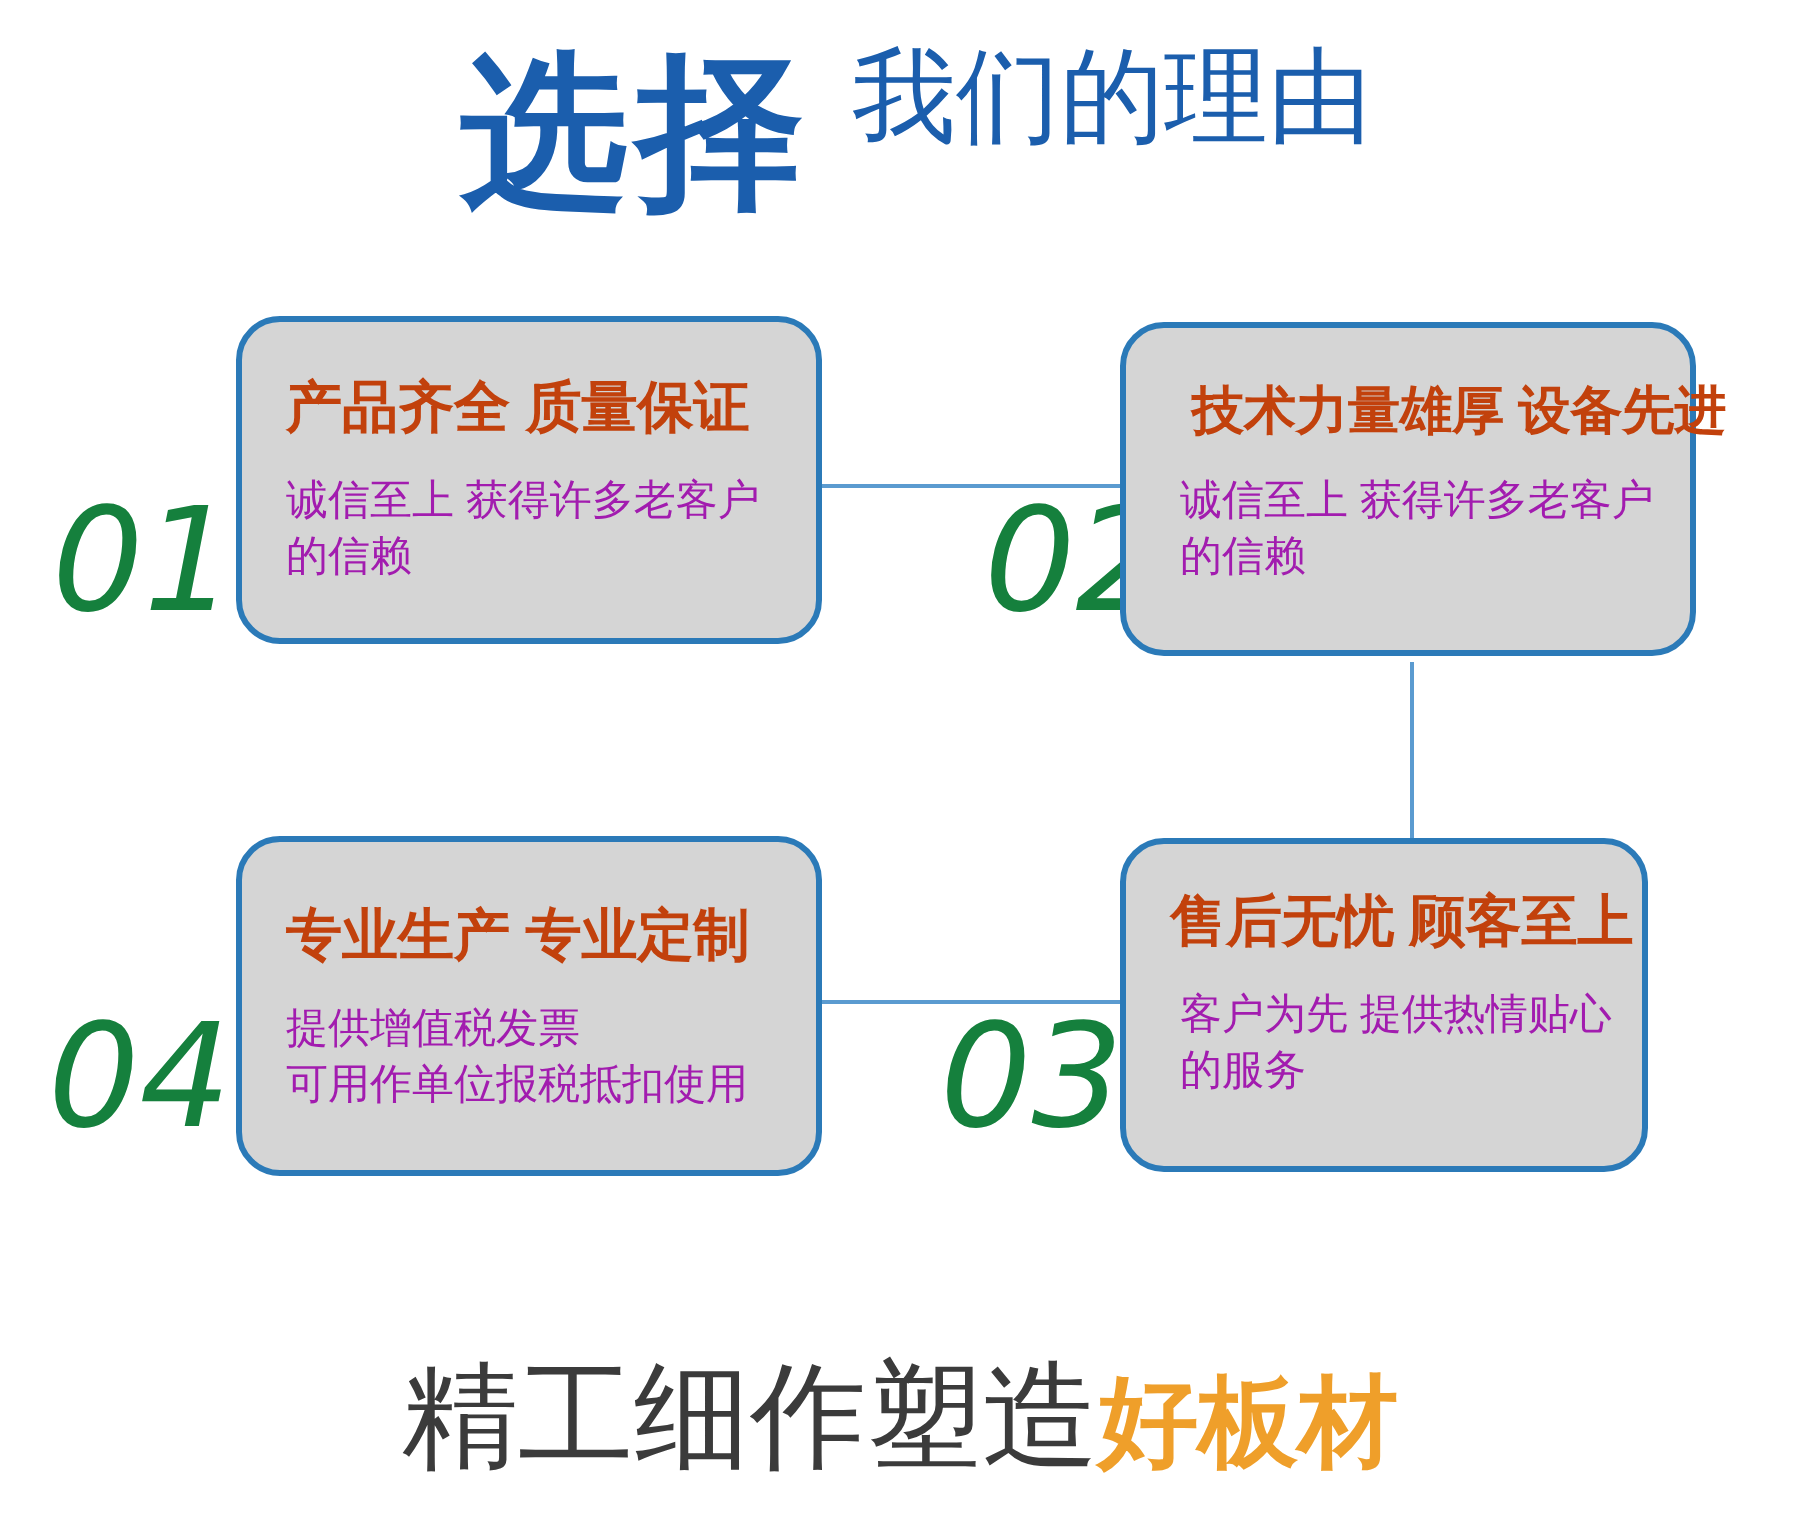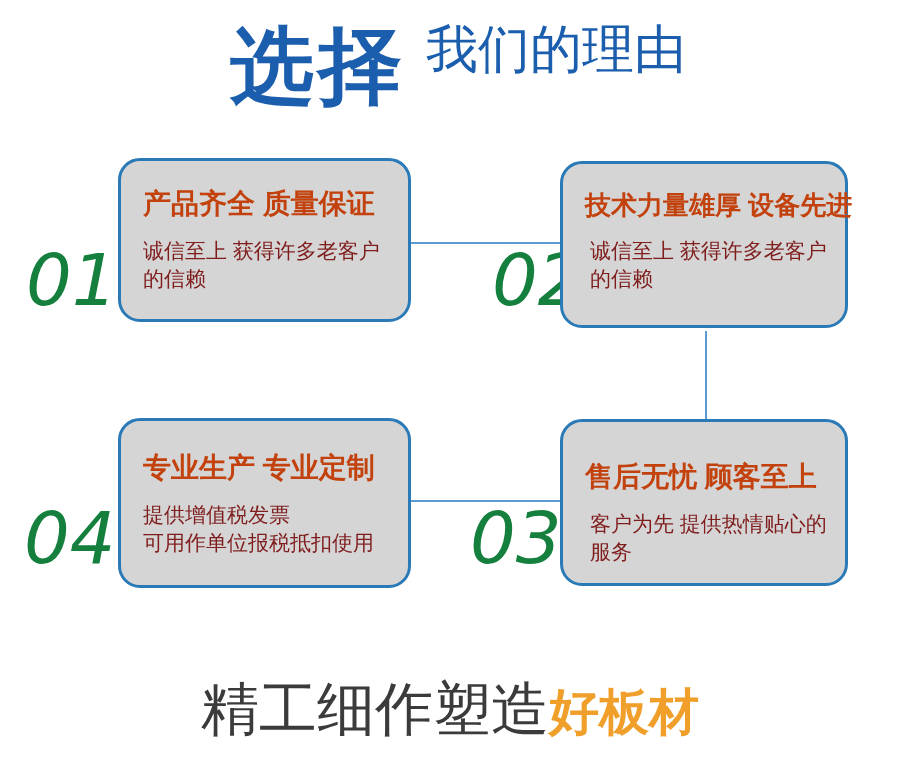--- a/index.html
+++ b/index.html
@@ -46,36 +46,36 @@
   .card {
     position: absolute;
     background: #d5d5d5;
     border: 3px solid #2b7ab8;
     border-radius: 22px;
     box-sizing: border-box;
     padding: 26px 14px 0 22px;
   }
   .card-01 { left: 118px; top: 158px; width: 293px; height: 164px; }
   .card-02 { left: 560px; top: 161px; width: 288px; height: 167px; }
-  .card-03 { left: 560px; top: 419px; width: 288px; height: 167px; padding-top: 38px; }
+  .card-03 { left: 560px; top: 419px; width: 264px; height: 167px; padding-top: 22px; }
   .card-04 { left: 118px; top: 418px; width: 293px; height: 170px; padding-top: 30px; }
 
   .card-title {
     font-size: 28px;
     font-weight: 700;
     color: #c2410c;
     line-height: 1.2;
     white-space: nowrap;
     margin: 0 0 16px 0;
   }
-  .card-02 .card-title { font-size: 26px; }
+  .card-02 .card-title { font-size: 26px; margin-left: 11px; }
   .card-desc {
     font-size: 21px;
     font-weight: 400;
-    color: #7f1d1d;
+    color: #a21caf;
     line-height: 28px;
     white-space: pre-line;
     margin: 0;
   }
   .card-02 .card-desc, .card-03 .card-desc { margin-left: 5px; }
 
   
   .step-number {
     position: absolute;
     font-family: "DejaVu Sans", sans-serif;

